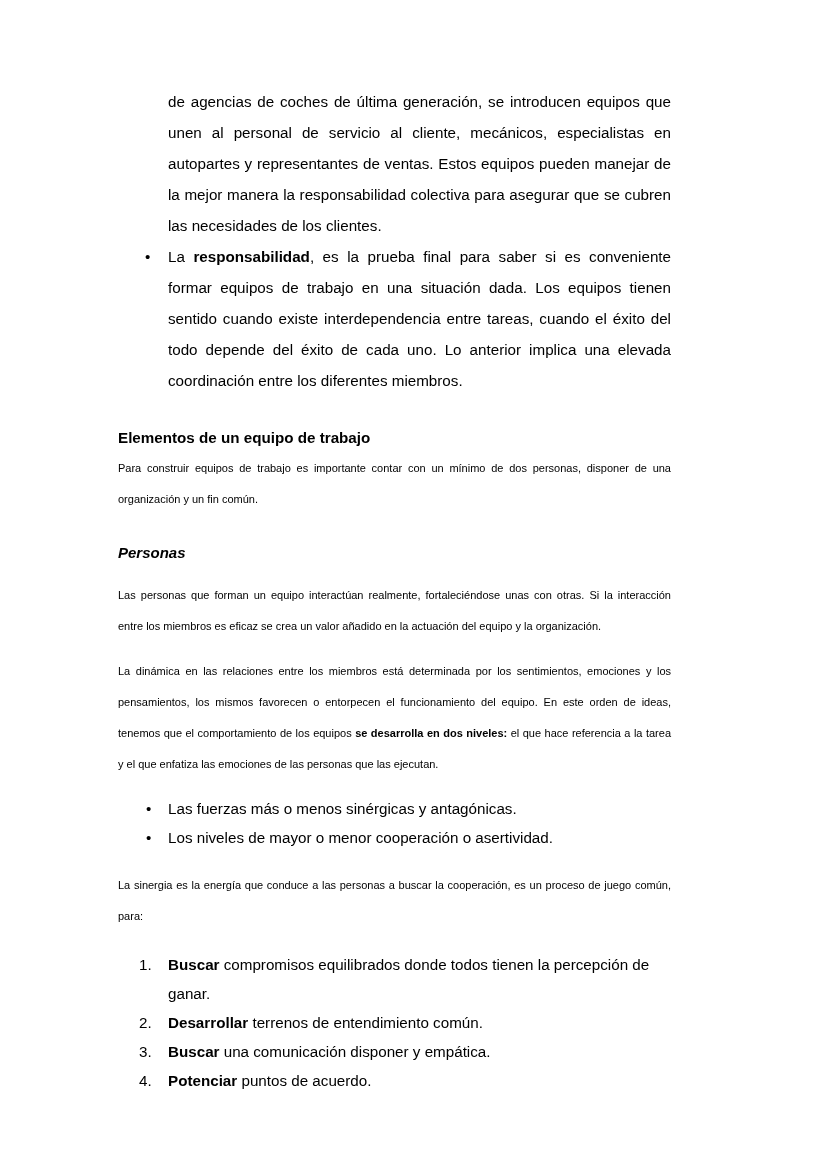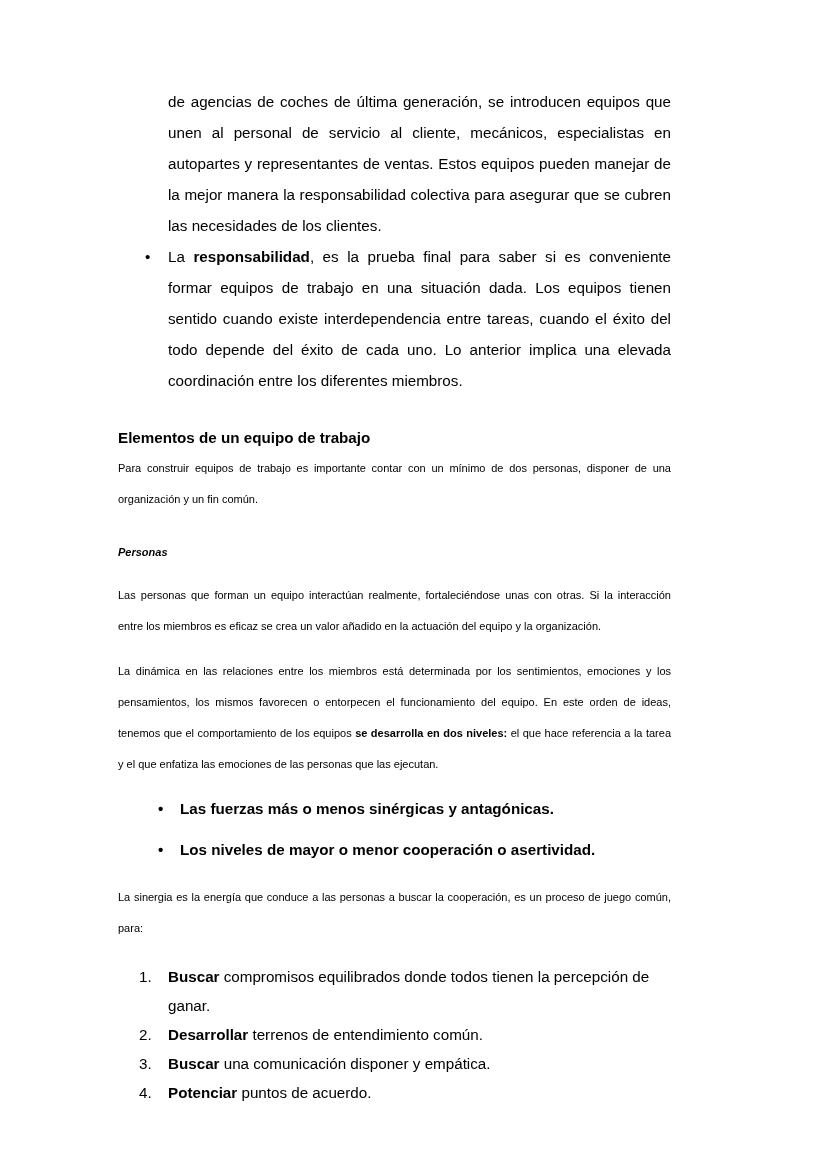--- a/index.html
+++ b/index.html
@@ -59,40 +59,39 @@
     margin: 0;
   }
   .heading {
     font-size: 15.2px;
     font-weight: bold;
     line-height: 31px;
     margin: 26px 0 0 0;
     text-align: left;
   }
   .subheading {
-    font-size: 11px;
+    font-size: 15px;
     font-weight: bold;
     font-style: italic;
     line-height: 31px;
     margin: 22px 0 12px 0;
     text-align: left;
   }
   .inner-bullets {
     list-style: none;
     margin: 14px 0 18px 0;
     padding: 0;
   }
   .inner-bullets li {
     position: relative;
     padding-left: 50px;
     font-size: 15.2px;
     line-height: 29px;
-    margin: 12px;
+    margin: 0;
     text-align: left;
-    font-weight: bold;
   }
   .inner-bullets li::before {
     content: "\2022";
     position: absolute;
     left: 28px;
     top: 0;
     font-size: 15.2px;
     line-height: 29px;
   }
   .num-list {

